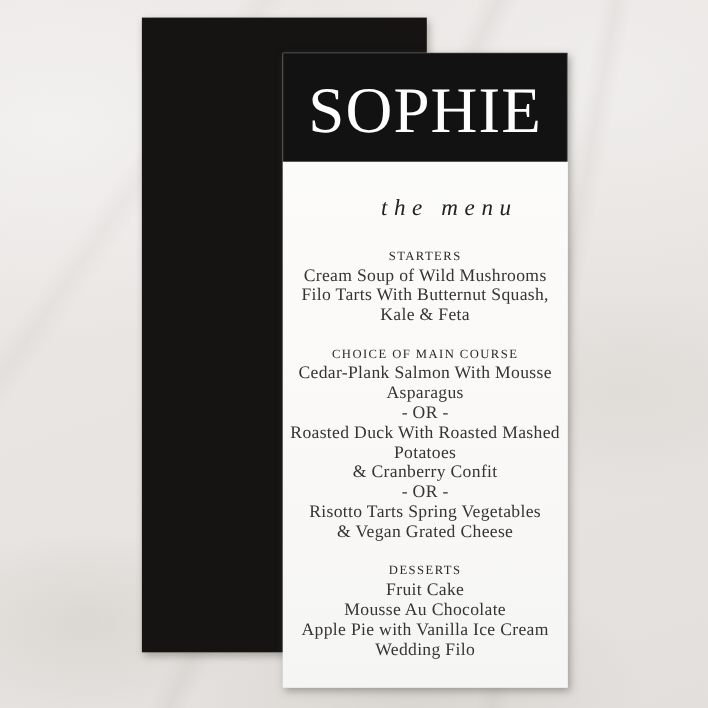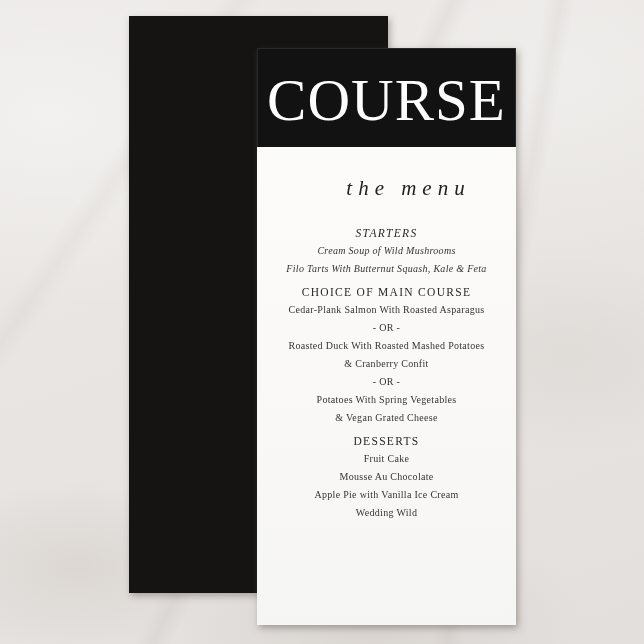--- a/index.html
+++ b/index.html
@@ -78,76 +78,76 @@
     margin-top: 29px;
     font-style: italic;
     font-size: 21px;
     letter-spacing: 6px;
     color: #23221f;
     padding-left: 44px;
   }
 
   .menu-sections { margin-top: 23px; }
 
-  .menu-section { margin-top: 5px; }
-  .menu-section:first-child { margin-top: 0; font-style: italic; }
+  .menu-section { margin-top: 17px; }
+  .menu-section:first-child { margin-top: 0; }
 
   .section-heading {
     font-size: 11.5px;
     letter-spacing: 1.3px;
     line-height: 18px;
     color: #292826;
   }
   .menu-item {
-    font-size: 10px;
+    font-size: 16px;
     letter-spacing: 0.3px;
     line-height: 18px;
     color: #363431;
   }
 </style>
 </head>
 <body>
 
 <div class="scene">
 
   <div class="back-card"></div>
 
   <div class="menu-card">
 
     <div class="card-header">
-      <div class="guest-name">COURSE</div>
+      <div class="guest-name">SOPHIE</div>
     </div>
 
     <div class="card-body">
 
       <div class="menu-title">the menu</div>
 
       <div class="menu-sections">
 
         <div class="menu-section">
           <div class="section-heading">STARTERS</div>
           <div class="menu-item">Cream Soup of Wild Mushrooms</div>
           <div class="menu-item">Filo Tarts With Butternut Squash, Kale &amp; Feta</div>
         </div>
 
         <div class="menu-section">
           <div class="section-heading">CHOICE OF MAIN COURSE</div>
-          <div class="menu-item">Cedar-Plank Salmon With Roasted Asparagus</div>
+          <div class="menu-item">Cedar-Plank Salmon With Mousse Asparagus</div>
           <div class="menu-item">- OR -</div>
           <div class="menu-item">Roasted Duck With Roasted Mashed Potatoes</div>
           <div class="menu-item">&amp; Cranberry Confit</div>
           <div class="menu-item">- OR -</div>
-          <div class="menu-item">Potatoes With Spring Vegetables</div>
+          <div class="menu-item">Risotto Tarts Spring Vegetables</div>
           <div class="menu-item">&amp; Vegan Grated Cheese</div>
         </div>
 
         <div class="menu-section">
           <div class="section-heading">DESSERTS</div>
           <div class="menu-item">Fruit Cake</div>
           <div class="menu-item">Mousse Au Chocolate</div>
           <div class="menu-item">Apple Pie with Vanilla Ice Cream</div>
-          <div class="menu-item">Wedding Wild</div>
+          <div class="menu-item">Wedding Filo</div>
         </div>
 
       </div>
     </div>
   </div>
 </div>
 
 </body></html>

